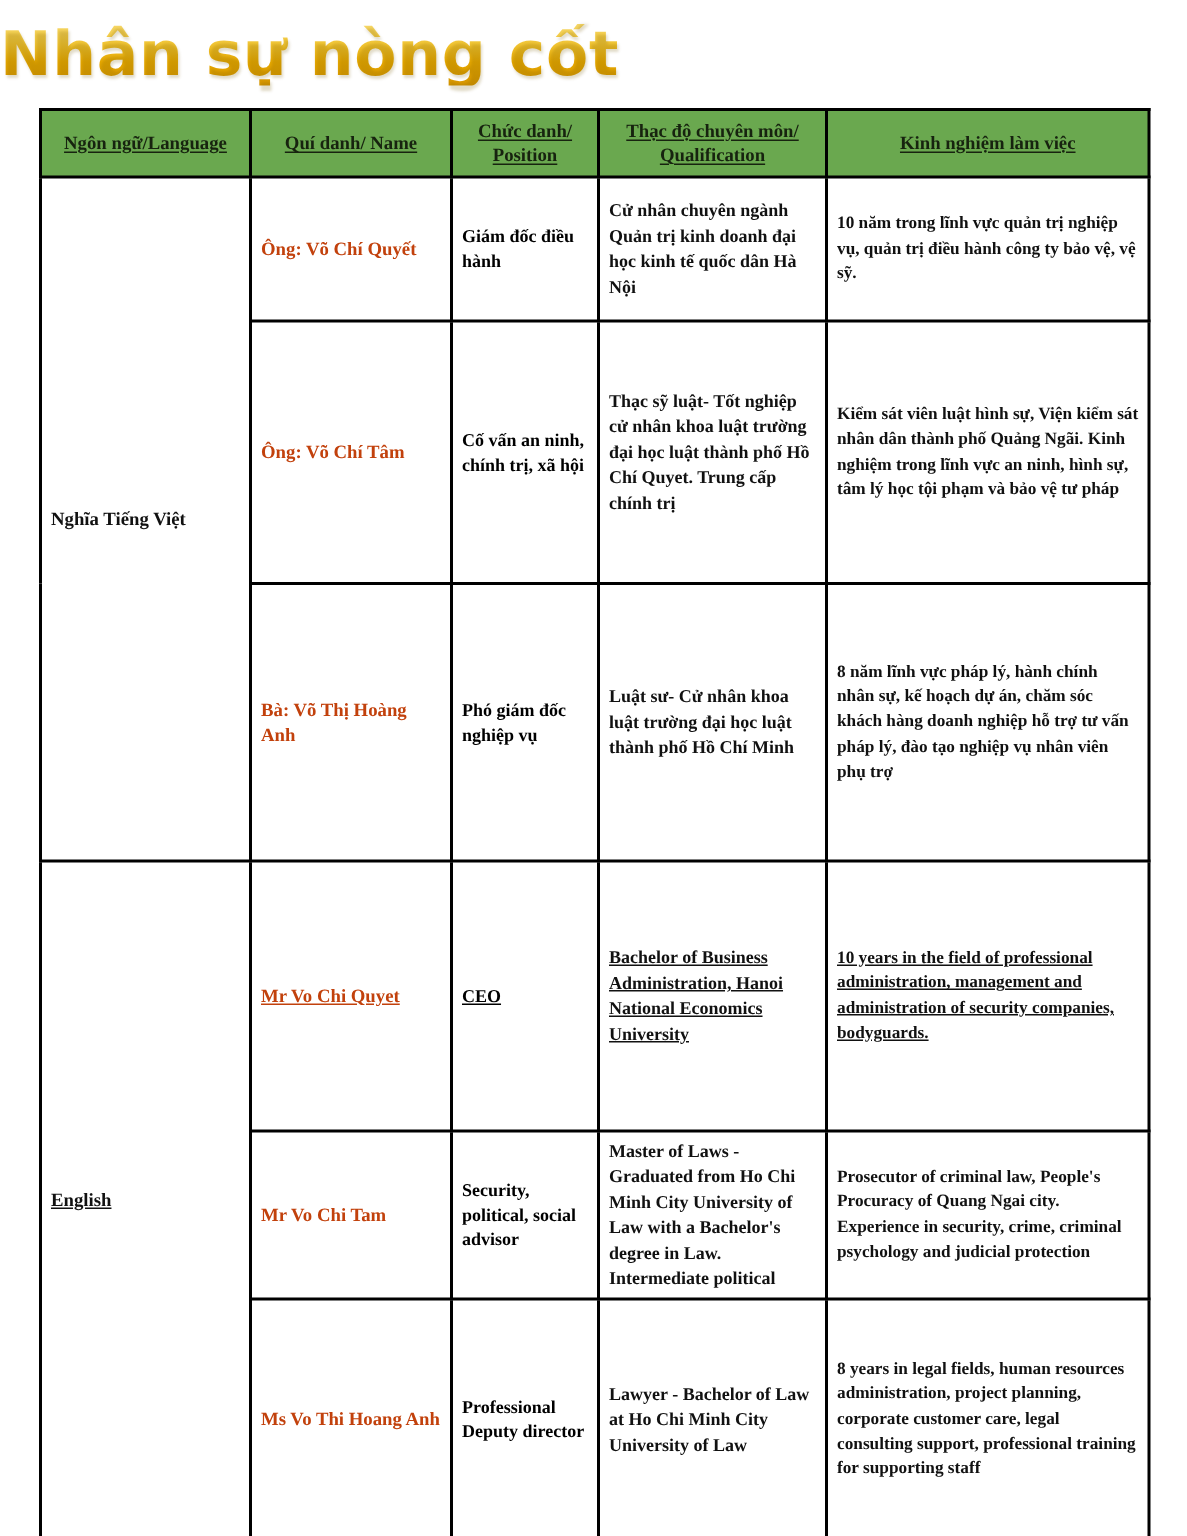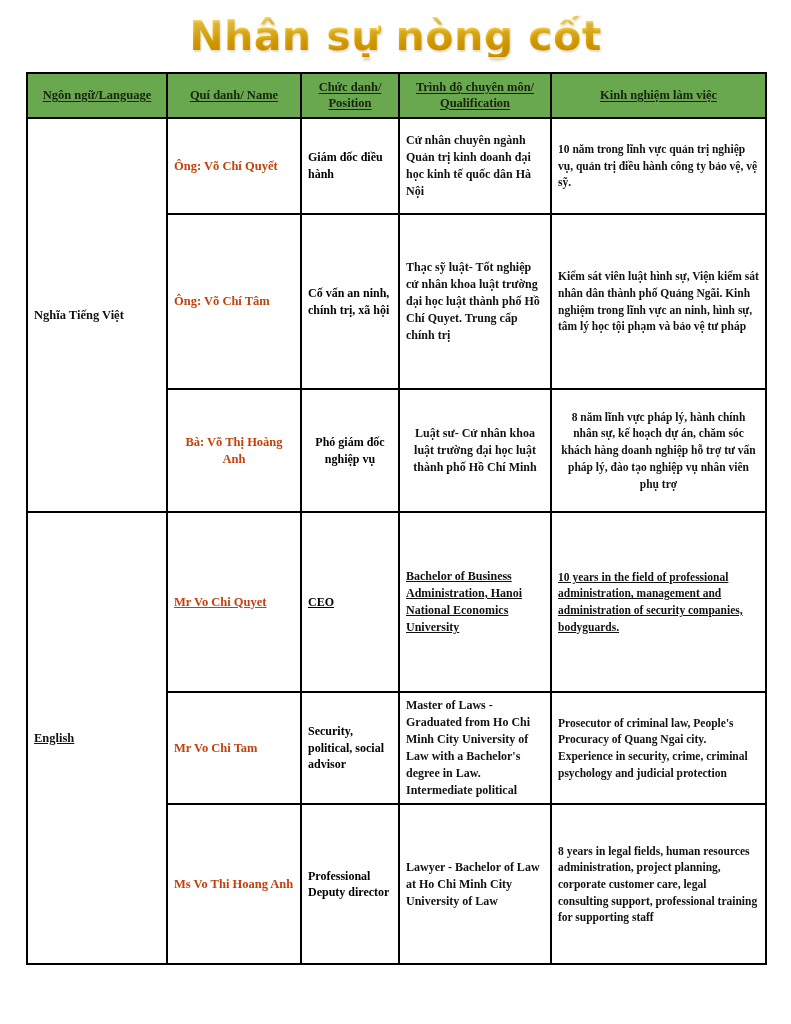--- a/index.html
+++ b/index.html
@@ -19,21 +19,20 @@
     height: 1024px;
     background: #ffffff;
     box-sizing: border-box;
   }
 
   
   .title-wrap {
     height: 72px;
     display: flex;
     align-items: center;
-    justify-content: center;
   }
   .doc-title {
     font-family: "DejaVu Sans", "Liberation Sans", sans-serif;
     font-weight: bold;
     font-size: 41px;
     line-height: 1;
     letter-spacing: 0.5px;
     background: linear-gradient(180deg, #f7d96b 0%, #f2c635 32%, #e8a900 62%, #d79600 100%);
     -webkit-background-clip: text;
     background-clip: text;
@@ -120,21 +119,21 @@
     font-weight: bold;
     color: #111111;
     line-height: 1.45;
     vertical-align: middle;
     padding-left: 7px;
   }
 
   
   tr.r1 td { height: 96px; }
   tr.r2 td { height: 175px; }
-  tr.r3 td { height: 123px; text-align: center; }
+  tr.r3 td { height: 185px; }
   tr.r4 td { height: 180px; text-decoration: underline; }
   tr.r5 td { height: 111px; }
   tr.r6 td { height: 160px; }
 </style>
 </head>
 <body>
 
 <div class="page">
 
   <div class="title-wrap">
@@ -157,21 +156,21 @@
             <span class="u">Ngôn ngữ/Language</span>
           </th>
           <th>
             <span class="u">Quí danh/ Name</span>
           </th>
           <th>
             <span class="u">Chức danh/</span><br>
             <span class="u">Position</span>
           </th>
           <th>
-            <span class="u">Trình độ chuyên môn/</span><br>
+            <span class="u">Thạc độ chuyên môn/</span><br>
             <span class="u">Qualification</span>
           </th>
           <th>
             <span class="u">Kinh nghiệm làm việc</span>
           </th>
         </tr>
       </thead>
 
       <tbody>
 

